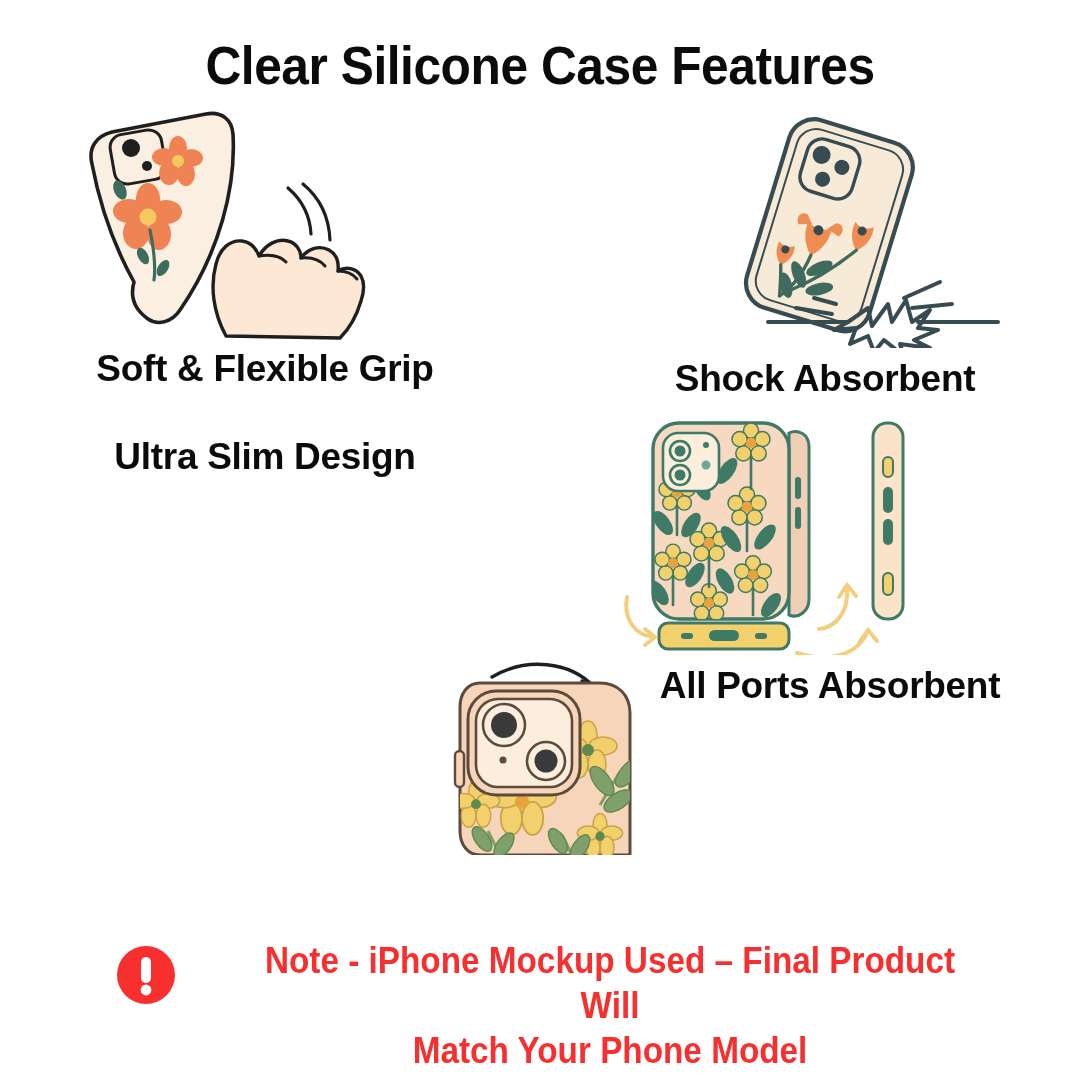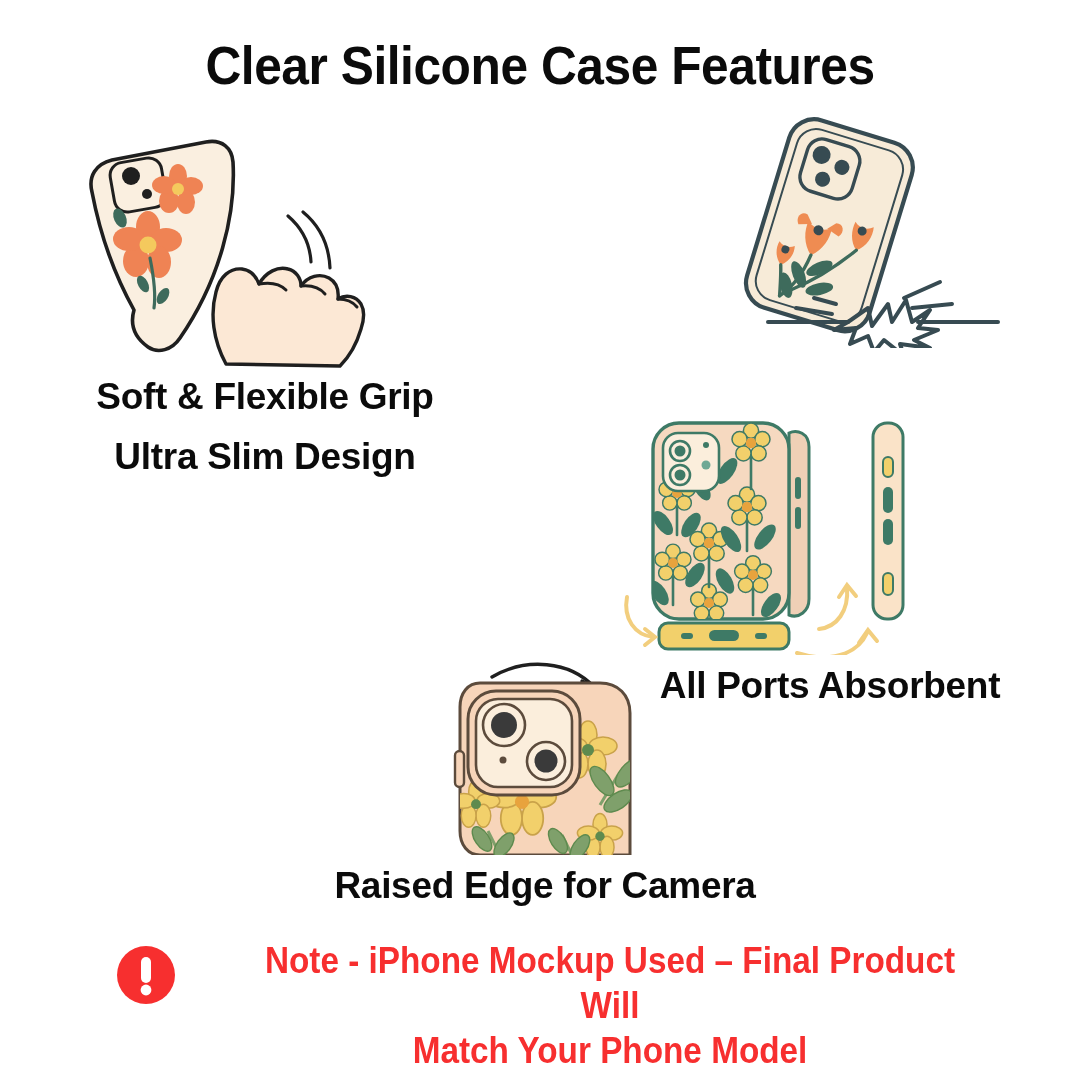--- a/index.html
+++ b/index.html
@@ -39,21 +39,21 @@
   }
   .feature-label {
     text-align: center;
     font-size: 37px;
     font-weight: bold;
     color: #0b0b0b;
     letter-spacing: -0.3px;
     white-space: nowrap;
   }
 
-  #feature-grip      { left: 30px;  top: 128px;  width: 470px; }
+  #feature-grip      { left: 30px;  top: 100px;  width: 470px; }
   #feature-shock     { left: 600px; top: 108px;  width: 450px; }
   #feature-slim      { left: 55px;  top: 420px;  width: 420px; }
   #feature-ports     { left: 605px; top: 415px;  width: 450px; }
   #feature-camera    { left: 300px; top: 655px;  width: 490px; }
 
   #feature-grip .feature-label   { margin-top: 4px; }
   #feature-shock .feature-label  { margin-top: 6px; }
   #feature-slim .feature-label   { margin-top: 16px; }
   #feature-ports .feature-label  { margin-top: 6px; }
   #feature-camera .feature-label { margin-top: 6px; }
@@ -202,20 +202,21 @@
         <path d="M236 196 L214 190"></path>
         <path d="M232 206 L196 200"></path>
         <path d="M304 190 L340 174"></path>
         <path d="M312 200 L352 196"></path>
         <path d="M248 214 L268 200 L272 218 L288 196 L292 214 L306 192 L312 214 L330 202
                  L318 220 L338 222 L314 232 L330 240 L300 236 L304 248 L284 232 L274 244
                  L268 228 L250 236 L256 220 L234 222 Z"></path>
       </g>
     </svg>
   </div>
+  <div class="feature-label">Shock Absorbent</div>
 </div>
 
 <div class="feature" id="feature-slim">
   <div class="feature-label">Ultra Slim Design</div>
 </div>
 
 <div class="feature" id="feature-ports">
   <div class="feature-art">
     <svg width="450" height="240" viewBox="0 0 450 240" xmlns="http://www.w3.org/2000/svg">
       <defs>
@@ -446,21 +447,20 @@
 
       <rect x="168" y="36" width="112" height="104" rx="28" fill="#F7D5BA" stroke="#5C4B3C" stroke-width="3"></rect>
       <rect x="176" y="44" width="96" height="88" rx="22" fill="#FBEEDC" stroke="#5C4B3C" stroke-width="2.6"></rect>
       <circle cx="204" cy="70" r="21" fill="#FBEEDC" stroke="#5C4B3C" stroke-width="2.6"></circle>
       <circle cx="204" cy="70" r="13" fill="#3A3A3A"></circle>
       <circle cx="246" cy="106" r="19" fill="#FBEEDC" stroke="#5C4B3C" stroke-width="2.6"></circle>
       <circle cx="246" cy="106" r="11.5" fill="#3A3A3A"></circle>
       <circle cx="203" cy="105" r="3.5" fill="#5C4B3C"></circle>
     </svg>
   </div>
-  <div class="feature-label">Raised Edge for Camera</div>
 </div>
 
 <div id="note-banner">
   <svg id="note-icon" viewBox="0 0 62 62">
     <circle cx="31" cy="31" r="29" fill="#F72F2F"></circle>
     <rect x="26" y="13" width="10" height="26" rx="5" fill="#FFFFFF"></rect>
     <circle cx="31" cy="46" r="5.4" fill="#FFFFFF"></circle>
   </svg>
   <div id="note-text" style="color: rgb(247, 47, 47);">
     <div>Note - iPhone Mockup Used – Final Product Will</div>

